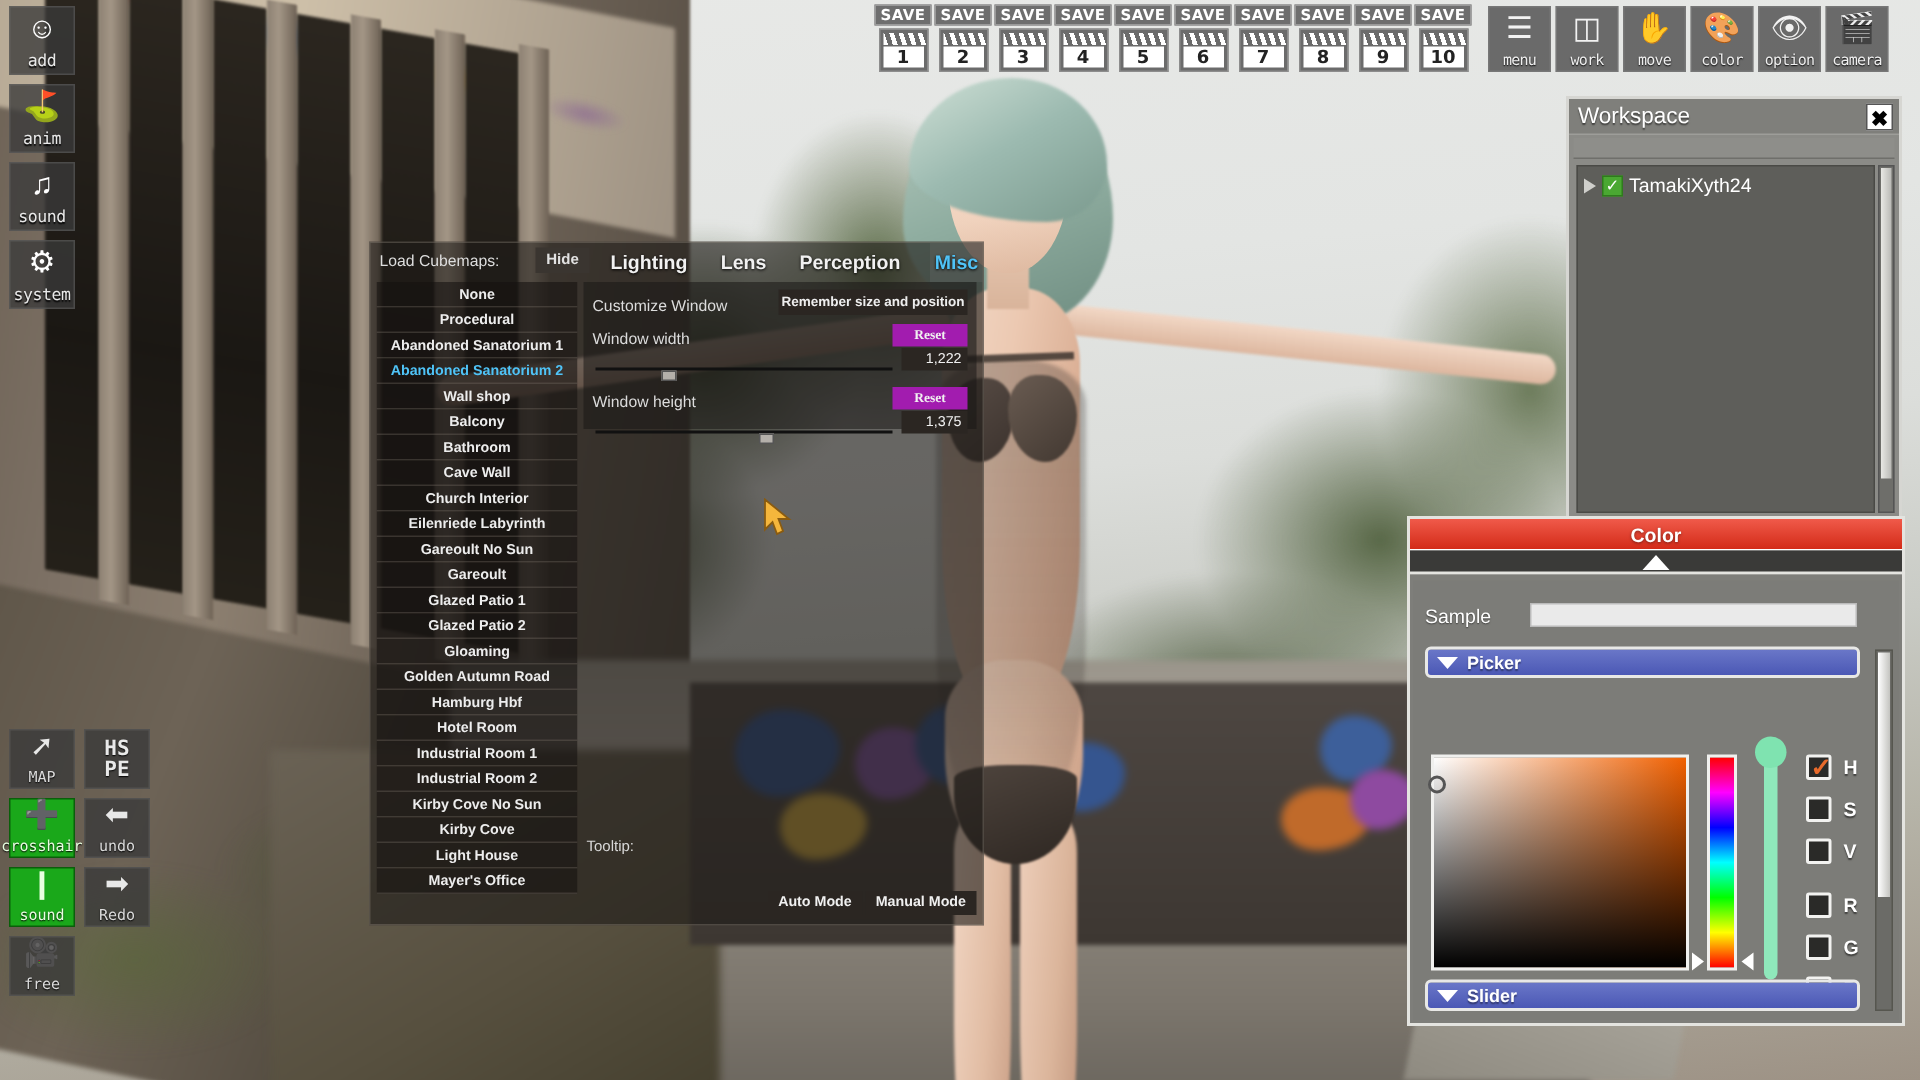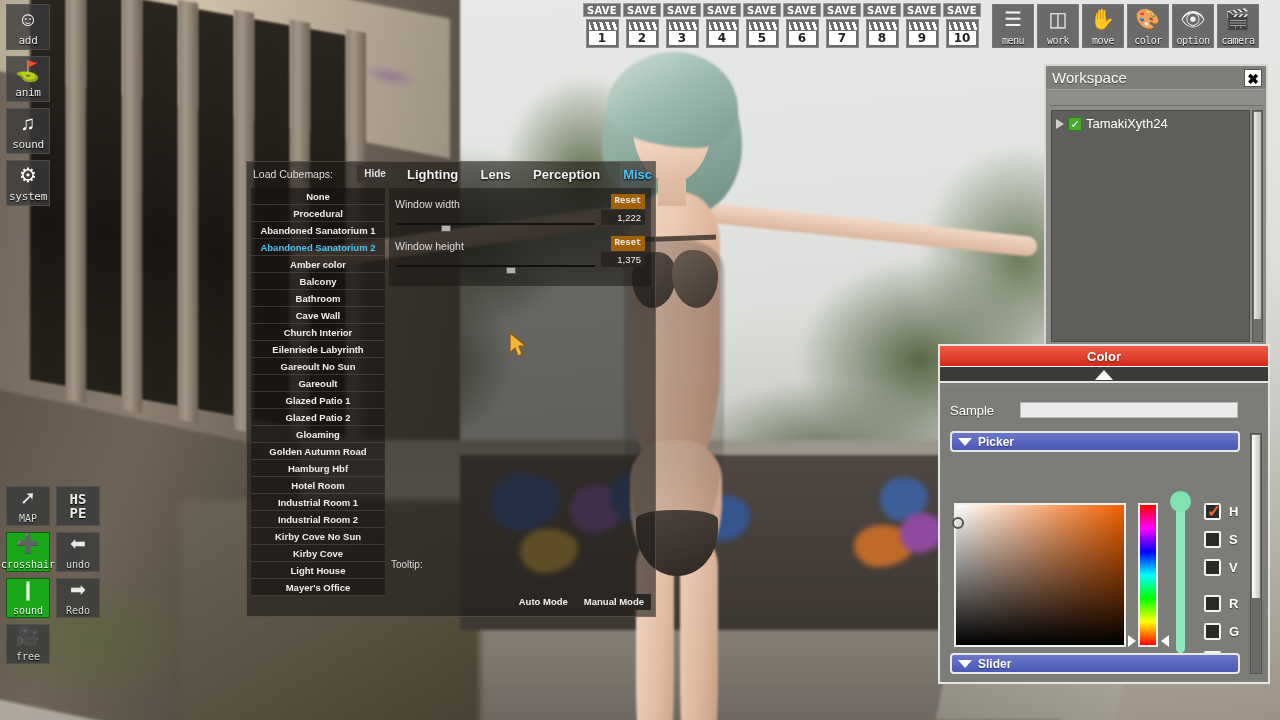--- a/index.html
+++ b/index.html
@@ -290,23 +290,23 @@
   .right-pane { position:absolute; left:142px; top:26px; right:4px; bottom:4px; }
   .rp-sec { position:relative; height:98px; background: rgba(26,23,21,.55); padding:6px 6px 0; }
   .rp-row { position:relative; height:22px; }
   .rp-txt { font-size:10.5px; color:#dcdcdc; font-family:"Liberation Sans", sans-serif; }
   .rememberbtn {
     position:absolute; right:0; top:-1px; width:126px; height:17px;
     background:#2b2622; color:#eee; font-size:9px; font-weight:bold;
     text-align:center; line-height:17px; cursor:pointer; font-family:"Liberation Sans", sans-serif;
   }
   .reset-btn {
-    position:absolute; right:0; top:0; width:34px; height:15px;
-    background:#a16207; color:#f0f0f0; font-size:9px; font-weight:bold;
-    text-align:center; line-height:15px; cursor:pointer; font-family:Liberation Mono, monospace;
+    position:absolute; right:0; top:0; width:50px; height:15px;
+    background:#a21caf; color:#f0f0f0; font-size:9px; font-weight:bold;
+    text-align:center; line-height:15px; cursor:pointer; font-family:Liberation Serif, serif;
   }
   .val-box {
     position:absolute; right:0; top:15px; width:44px; height:15px;
     background:#2b2622; color:#f0f0f0; font-size:9.5px;
     text-align:right; line-height:15px; padding-right:4px;
     font-family:"Liberation Sans", sans-serif;
   }
   .slider-track {
     position:absolute; left:2px; right:50px; top:7px; height:2px; background:#111;
   }
@@ -638,21 +638,21 @@
         <div class="tab">Perception</div>
         <div class="tab active">Misc</div>
       </div>
     </div>
 
     <div class="cubelist">
       <div class="cube-item">None</div>
       <div class="cube-item">Procedural</div>
       <div class="cube-item">Abandoned Sanatorium 1</div>
       <div class="cube-item sel">Abandoned Sanatorium 2</div>
-      <div class="cube-item">Amber color</div>
+      <div class="cube-item">Wall shop</div>
       <div class="cube-item">Balcony</div>
       <div class="cube-item">Bathroom</div>
       <div class="cube-item">Cave Wall</div>
       <div class="cube-item">Church Interior</div>
       <div class="cube-item">Eilenriede Labyrinth</div>
       <div class="cube-item">Gareoult No Sun</div>
       <div class="cube-item">Gareoult</div>
       <div class="cube-item">Glazed Patio 1</div>
       <div class="cube-item">Glazed Patio 2</div>
       <div class="cube-item">Gloaming</div>
@@ -663,20 +663,24 @@
       <div class="cube-item">Industrial Room 2</div>
       <div class="cube-item">Kirby Cove No Sun</div>
       <div class="cube-item">Kirby Cove</div>
       <div class="cube-item">Light House</div>
       <div class="cube-item">Mayer's Office</div>
     </div>
 
     <div class="right-pane">
       <div class="rp-sec">
         <div class="rp-row">
+          <span class="rp-txt">Customize Window</span>
+          <div class="rememberbtn">Remember size and position</div>
+        </div>
+        <div class="rp-row">
           <span class="rp-txt">Window width</span>
           <div class="reset-btn">Reset</div>
         </div>
         <div class="rp-row" style="height:18px">
           <div class="slider-track">
             <div class="slider-knob" style="left:22%"></div>
           </div>
           <div class="val-box" style="top:-6px">1,222</div>
         </div>
         <div class="rp-row" style="margin-top:2px">

